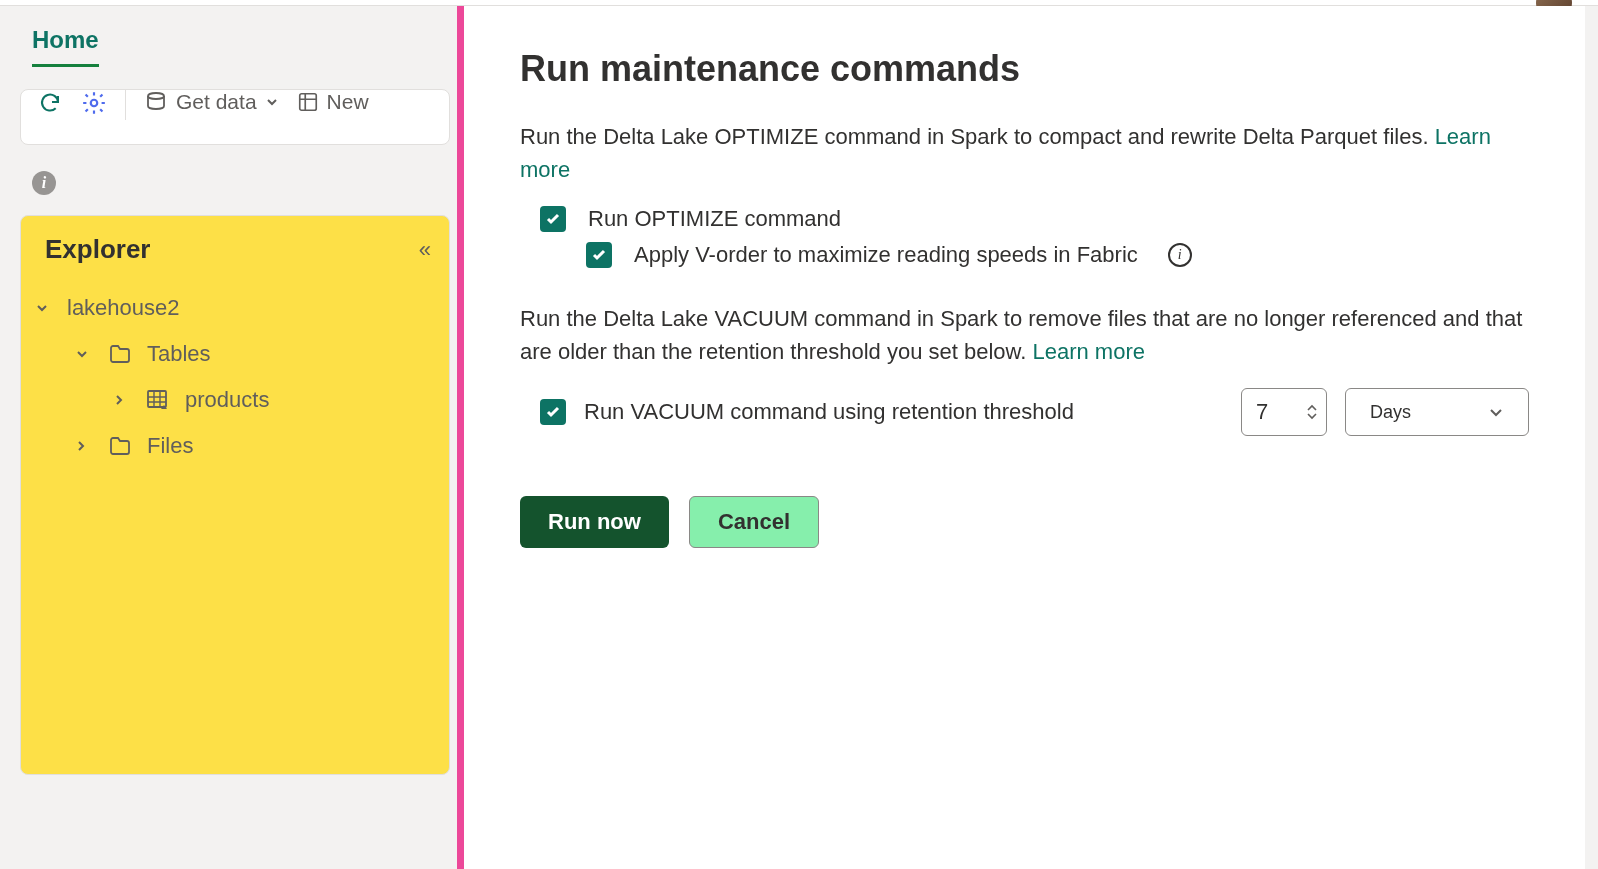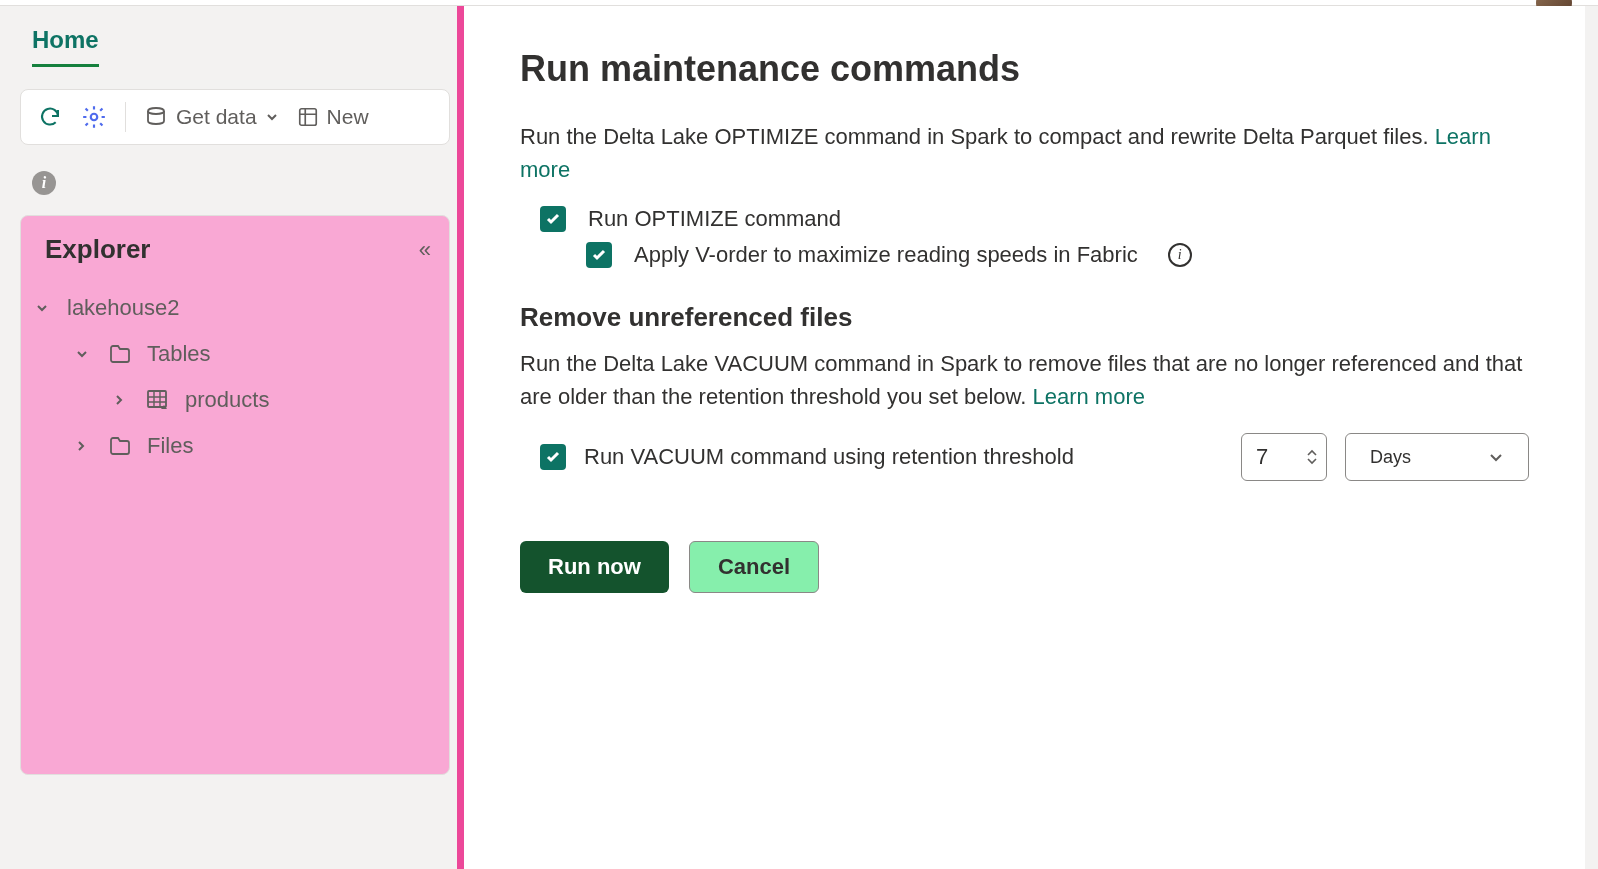--- a/index.html
+++ b/index.html
@@ -45,21 +45,21 @@
       padding-bottom: 10px;
       border-bottom: 3px solid #15803d;
     }
     .toolbar {
       margin-top: 22px;
       background: #fff;
       border: 1px solid #e1dfdd;
       border-radius: 8px;
       height: 56px;
       display: flex;
-      align-items: center;
+      align-items: flex-start;
       gap: 18px;
       padding: 0 16px;
       width: 430px;
     }
     .toolbar .icon-btn {
       width: 26px; height: 26px; display:flex; align-items:center; justify-content:center;
       cursor: pointer;
     }
     .toolbar .sep {
       width: 1px; height: 30px; background: #e1dfdd;
@@ -78,21 +78,21 @@
       padding-left: 12px;
     }
     .info-circle {
       width: 24px; height: 24px; border-radius: 50%;
       background: #979593; color:#fff; font-size:16px; font-weight:700;
       display:flex; align-items:center; justify-content:center;
       font-style: italic; font-family: Georgia, serif;
     }
     .explorer-card {
       margin-top: 20px;
-      background: #f9a8d4;
+      background: #fde047;
       border: 1px solid #e1dfdd;
       border-radius: 8px;
       width: 430px;
       padding: 18px 0 20px 0;
       min-height: 560px;
     }
     .explorer-header {
       display:flex; justify-content: space-between; align-items:center;
       padding: 0 18px 12px 24px;
     }
@@ -317,21 +317,20 @@
     <div class="checkbox">
       <svg width="16" height="16" viewBox="0 0 16 16">
           <path d="M3 8l3 3 7-7"></path>
         </svg>
     </div>
     <span>Apply V-order to maximize reading speeds in Fabric</span>
     <span class="info-i">i</span>
   </div>
 
   <div class="section2">
-    <h2>Remove unreferenced files</h2>
     <p class="desc">
       <span>Run the Delta Lake VACUUM command in Spark to remove files that are no longer referenced and that are older than the retention threshold you set below. </span><span class="link">Learn more</span>
     </p>
     <div class="retention-controls">
       <div class="checkbox">
         <svg width="16" height="16" viewBox="0 0 16 16">
             <path d="M3 8l3 3 7-7"></path>
           </svg>
       </div>
       <span style="font-size:22px;">Run VACUUM command using retention threshold</span>

